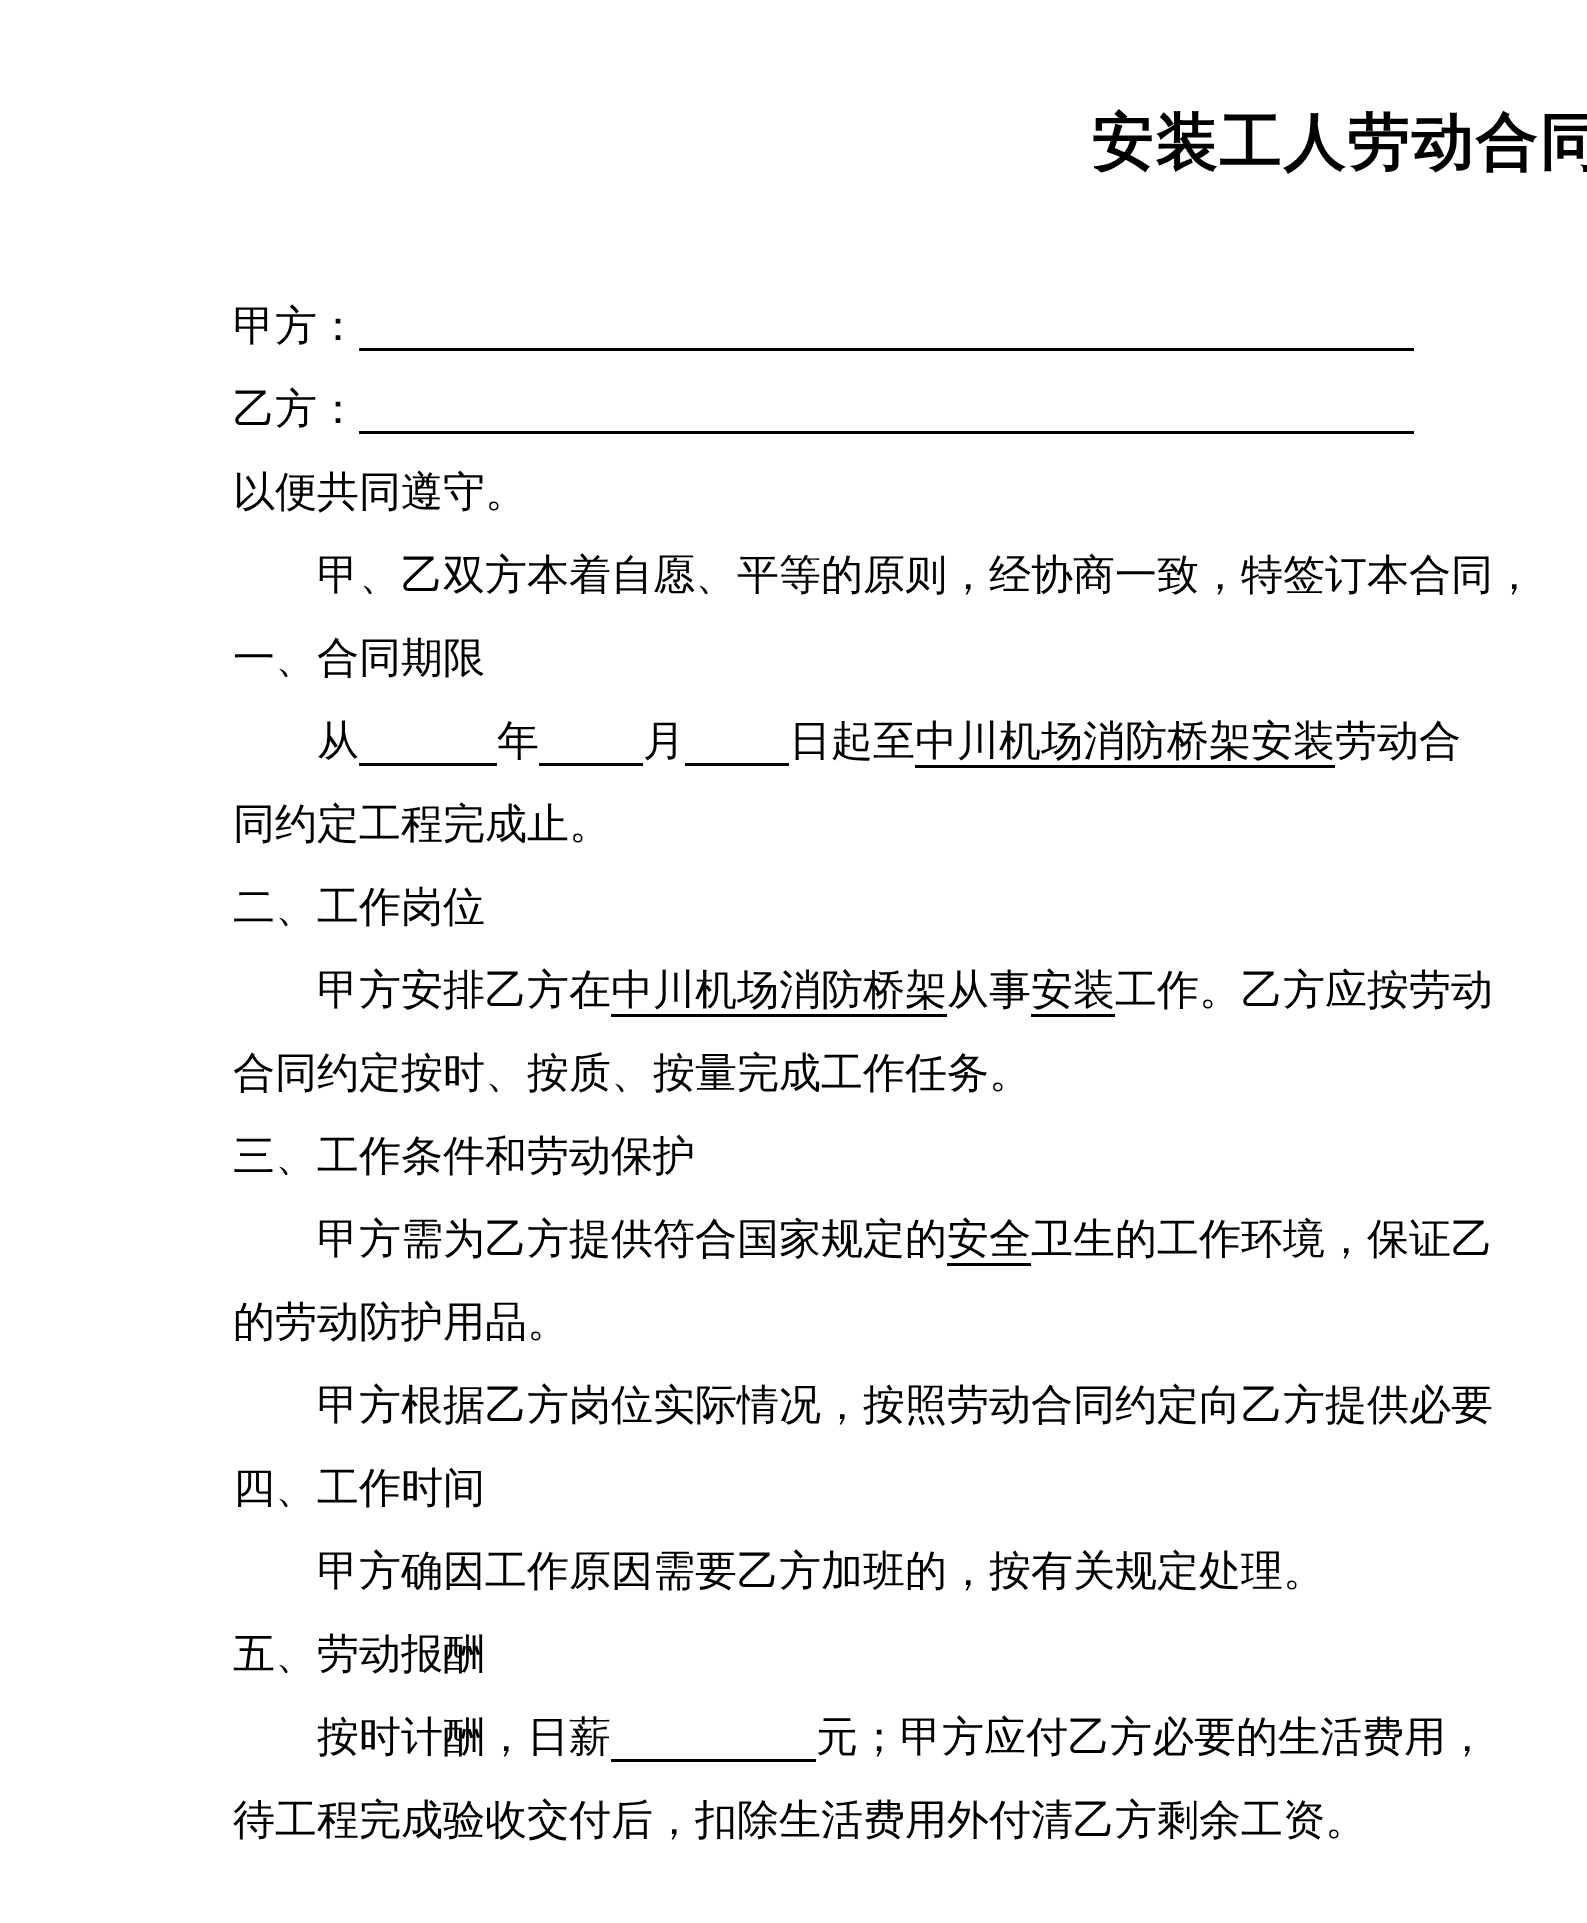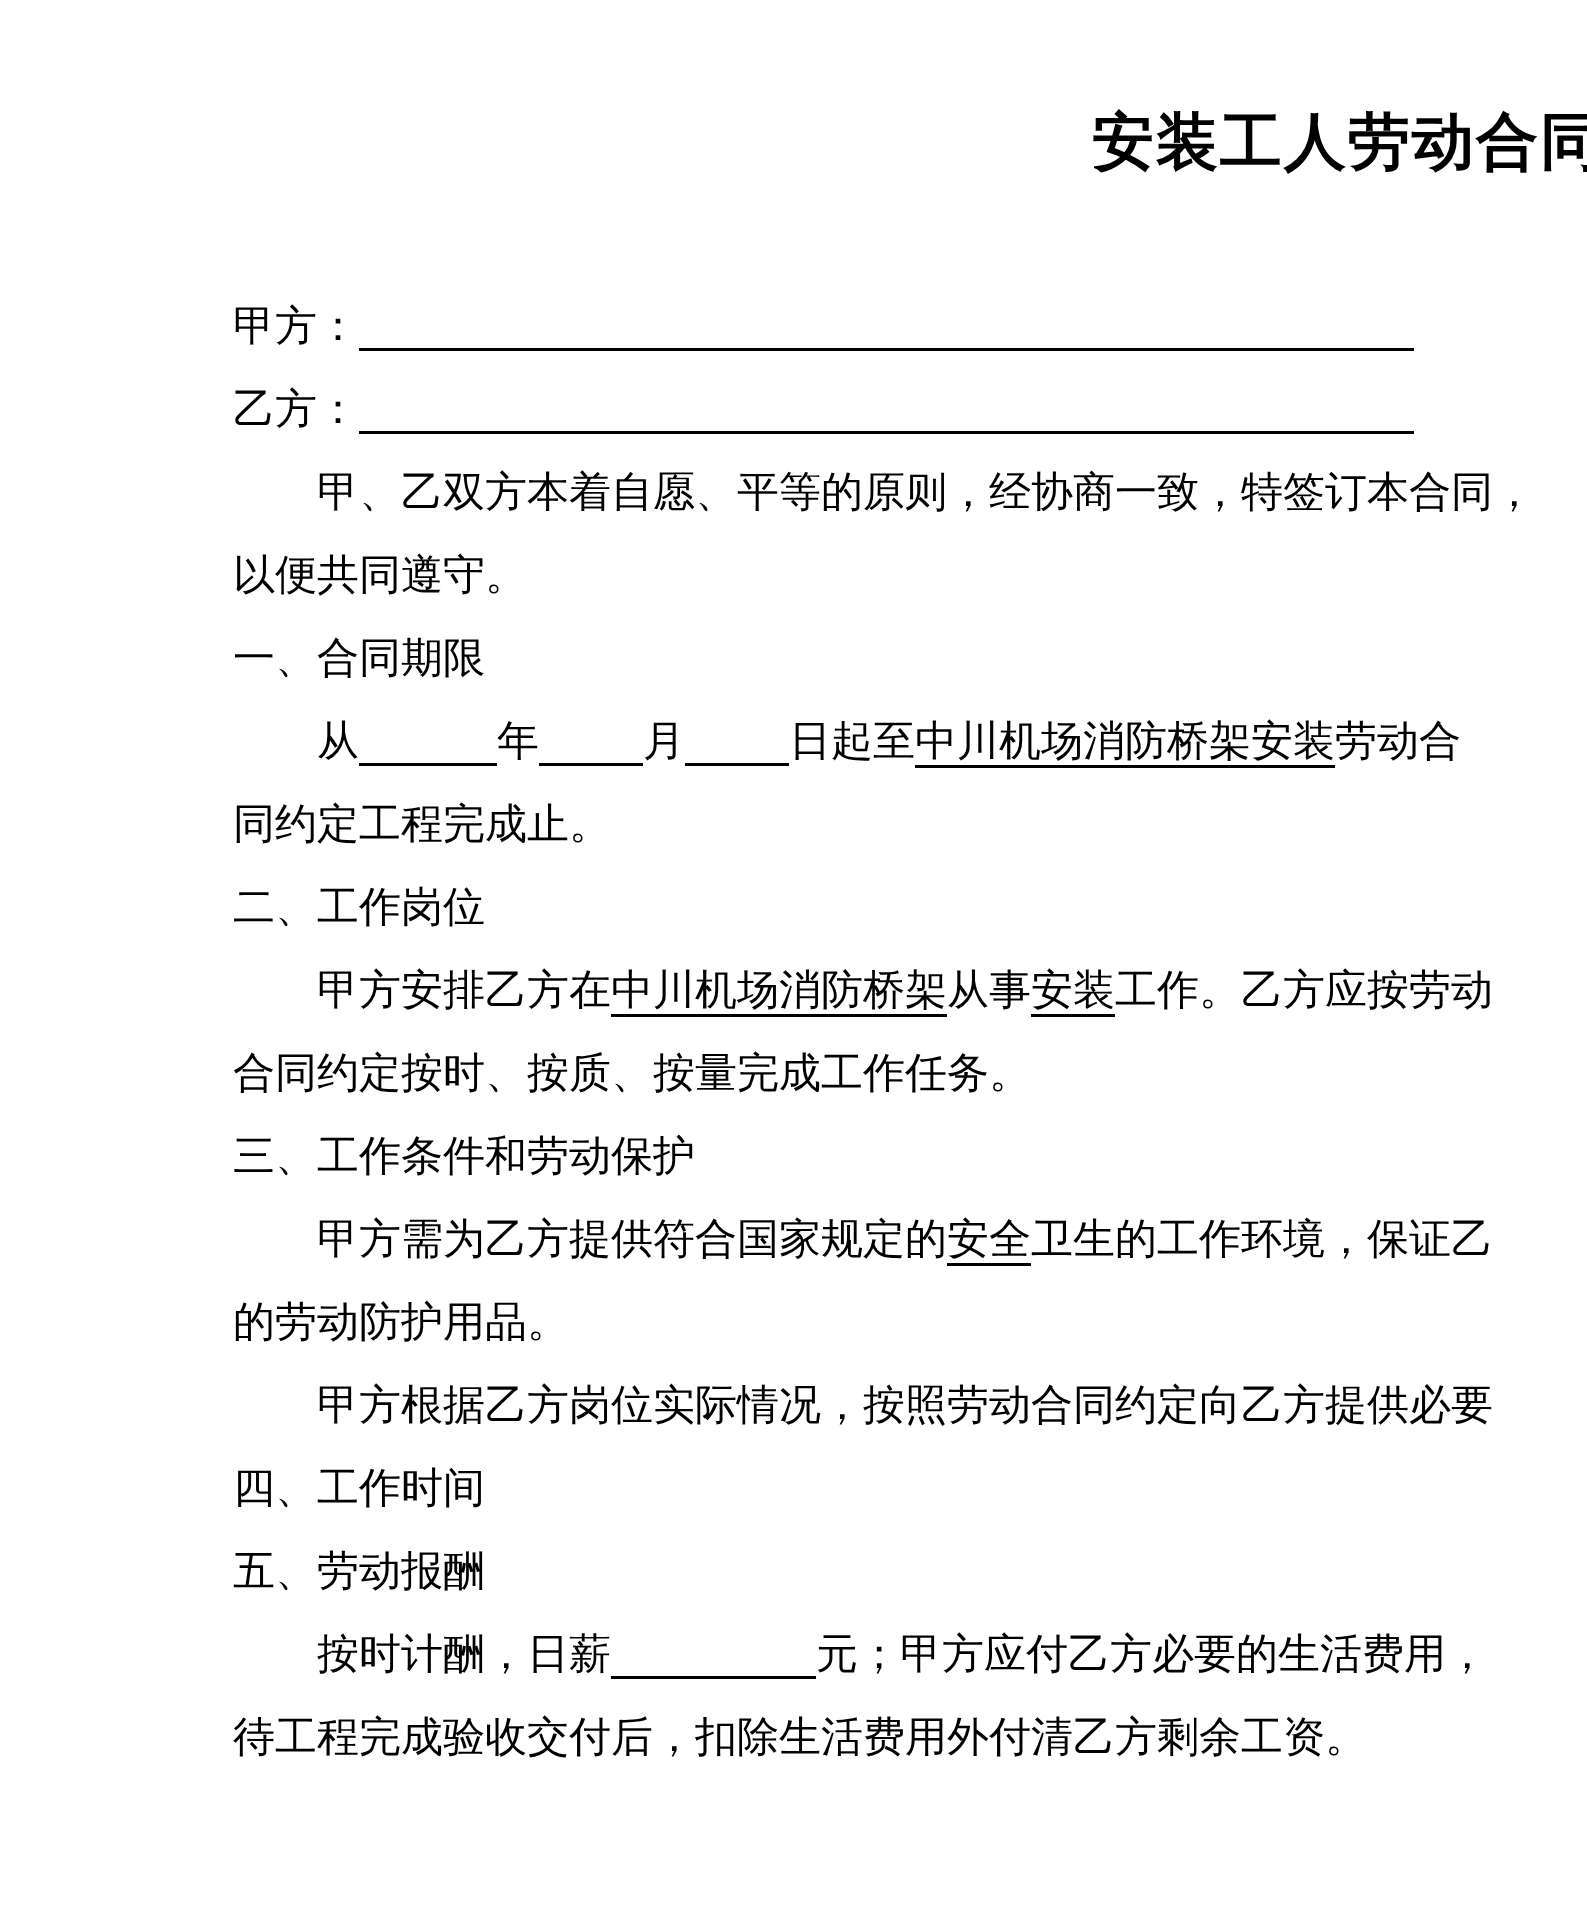--- a/index.html
+++ b/index.html
@@ -58,30 +58,31 @@
   }
 </style>
 </head>
 <body>
 
 <div class="page">
   <div class="doc-title">安装工人劳动合同</div>
   <div class="doc-lines">
       <div class="line"><span class="run">甲方：</span><span class="blank" style="width: 1055px;"></span></div>
       <div class="line"><span class="run">乙方：</span><span class="blank" style="width: 1055px;"></span></div>
+      <div class="line"><span class="run">以便共同遵守。</span></div>
       <div class="line indent"><span class="run">甲、乙双方本着自愿、平等的原则，经协商一致，特签订本合同，</span></div>
-      <div class="line"><span class="run">以便共同遵守。</span></div>
       <div class="line"><span class="run">一、合同期限</span></div>
       <div class="line indent"><span class="run">从</span><span class="blank" style="width: 138px;"></span><span class="run">年</span><span class="blank" style="width: 104px;"></span><span class="run">月</span><span class="blank" style="width: 104px;"></span><span class="run">日起至</span><span class="u">中川机场消防桥架安装</span><span class="run">劳动合</span></div>
       <div class="line"><span class="run">同约定工程完成止。</span></div>
       <div class="line"><span class="run">二、工作岗位</span></div>
       <div class="line indent"><span class="run">甲方安排乙方在</span><span class="u">中川机场消防桥架</span><span class="run">从事</span><span class="u">安装</span><span class="run">工作。乙方应按劳动</span></div>
       <div class="line"><span class="run">合同约定按时、按质、按量完成工作任务。</span></div>
       <div class="line"><span class="run">三、工作条件和劳动保护</span></div>
       <div class="line indent"><span class="run">甲方需为乙方提供符合国家规定的</span><span class="u">安全</span><span class="run">卫生的工作环境，保证乙</span></div>
       <div class="line"><span class="run">的劳动防护用品。</span></div>
       <div class="line indent"><span class="run">甲方根据乙方岗位实际情况，按照劳动合同约定向乙方提供必要</span></div>
       <div class="line"><span class="run">四、工作时间</span></div>
+      <div class="line indent"><span class="run">甲方确因工作原因需要乙方加班的，按有关规定处理。</span></div>
       <div class="line"><span class="run">五、劳动报酬</span></div>
       <div class="line indent"><span class="run">按时计酬，日薪</span><span class="blank" style="width: 205px;"></span><span class="run">元；甲方应付乙方必要的生活费用，</span></div>
       <div class="line"><span class="run">待工程完成验收交付后，扣除生活费用外付清乙方剩余工资。</span></div>
     </div>
 </div>
 
 </body></html>

